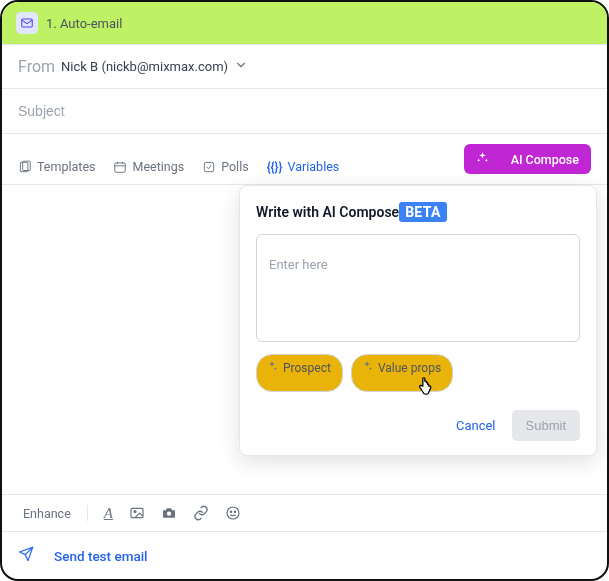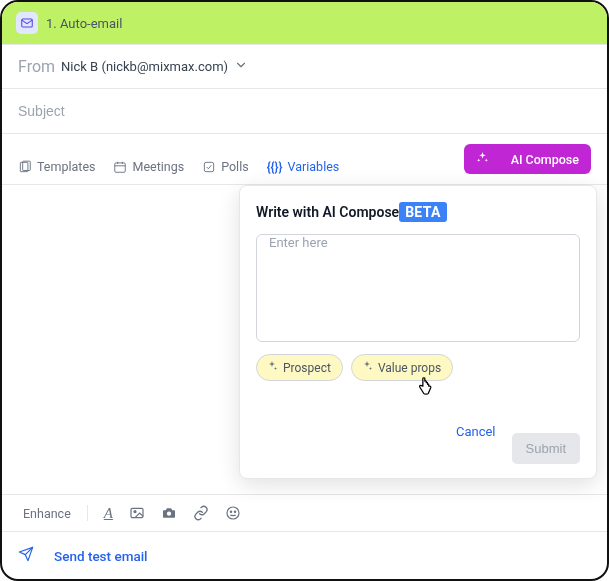--- a/index.html
+++ b/index.html
@@ -120,21 +120,21 @@
     padding: 2px 6px;
     border-radius: 3px;
   }
   .pop-sub { font-size: 11.5px; color: #6b7280; margin-top: 4px; }
   .pop-sub a { color: #2563eb; text-decoration: none; cursor: pointer; }
   .prompt-box {
     margin-top: 12px;
     border: 1px solid #d1d5db;
     border-radius: 6px;
     height: 108px;
-    padding: 0 12px;
+    padding: 22px 12px;
   }
   .prompt-box textarea {
     width: 100%;
     height: 100%;
     border: none;
     outline: none;
     resize: none;
     font-family: inherit;
     font-size: 13px;
     color: #374151;
@@ -146,25 +146,25 @@
     gap: 8px;
     margin-top: 12px;
     position: relative;
   }
   .chip {
     display: flex;
     align-items: center;
     gap: 5px;
     border: 1px solid #d1d5db;
     border-radius: 16px;
-    padding: 5px 11px 5px 9px;
+    padding: 5px 11px 16px 9px;
     font-size: 12px;
     color: #4b5563;
     cursor: pointer;
-    background: #fef9c3;
+    background: #eab308;
   }
   .chip svg { width: 12px; height: 12px; }
   .cursor-icon {
     position: absolute;
     left: 160px;
     top: 22px;
     pointer-events: none;
   }
   .cursor-icon svg { width: 20px; height: 22px; }
   .pop-actions {
@@ -183,21 +183,20 @@
   }
   .submit-btn {
     background: #e5e7eb;
     color: #9ca3af;
     font-size: 13px;
     font-weight: 500;
     border: none;
     border-radius: 5px;
     padding: 8px 14px;
     cursor: default;
-    margin-top: 34px;
   }
   .bottom-toolbar {
     display: flex;
     align-items: center;
     gap: 16px;
     padding: 10px 16px;
     border-top: 1px solid #e5e7eb;
     color: #6b7280;
   }
   .enhance-item {

